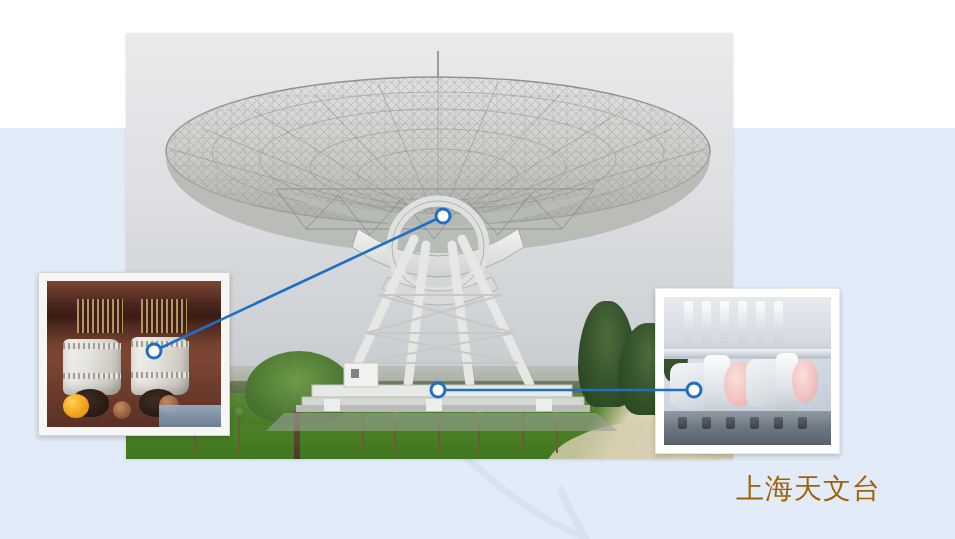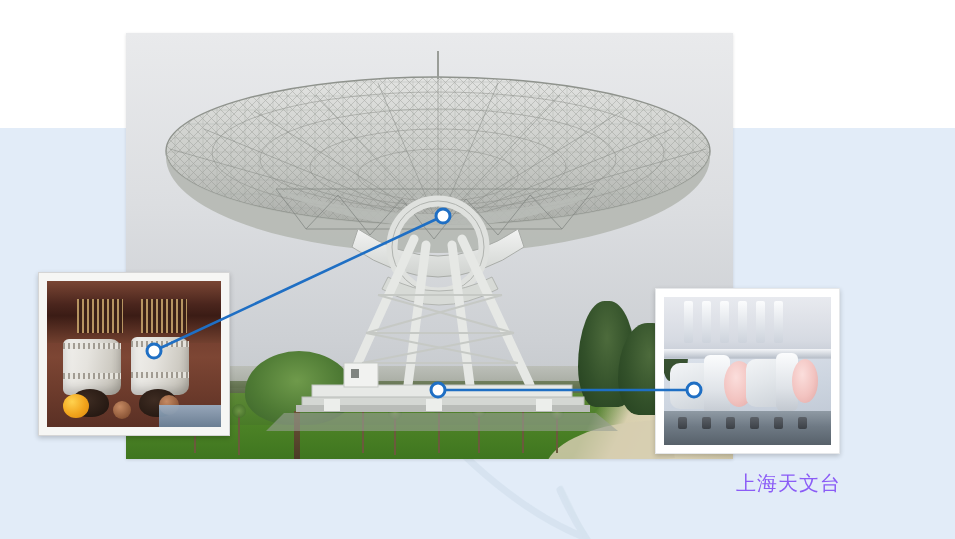--- a/index.html
+++ b/index.html
@@ -247,23 +247,23 @@
     position:absolute; left:0; top:0;
     width:955px; height:539px;
     pointer-events:none;
   }
 
   
   #caption {
     position: absolute;
     left: 736px; top: 470px;
     font-family: "DejaVu Serif", "Liberation Serif", serif;
-    font-size: 20px;
+    font-size: 28px;
     letter-spacing: 1px;
-    color: #8b5cf6;
+    color: #a16207;
     white-space: nowrap;
   }
 </style>
 </head>
 <body>
 
 <div id="slide">
 
   <div class="bg-white-top"></div>
   <div class="bg-blue-band"></div>

